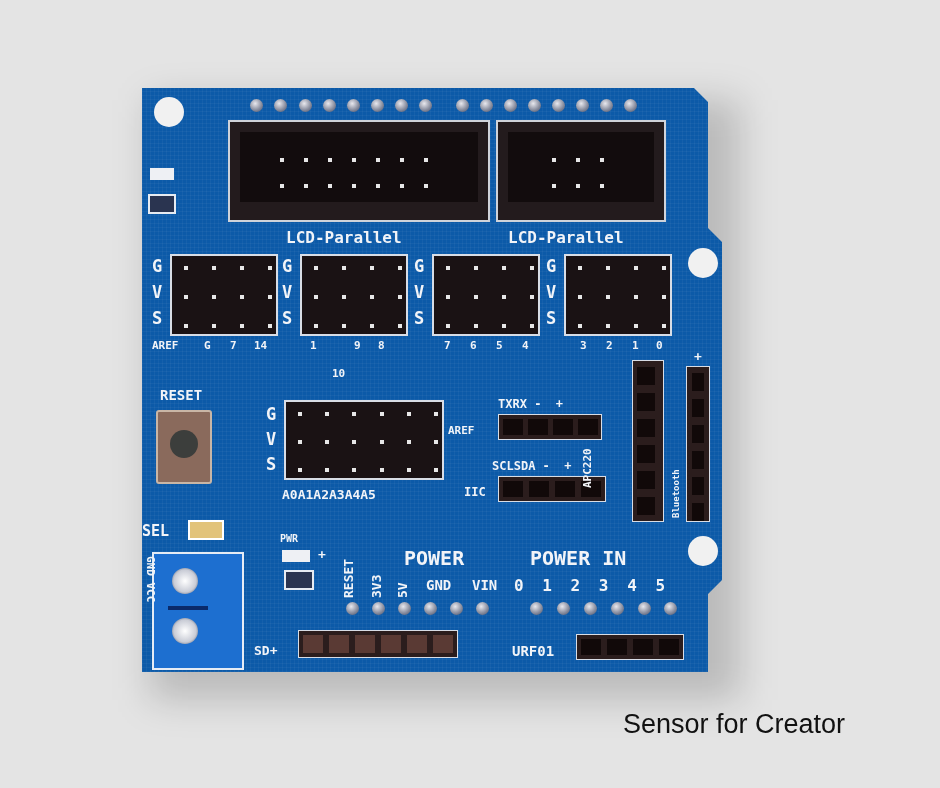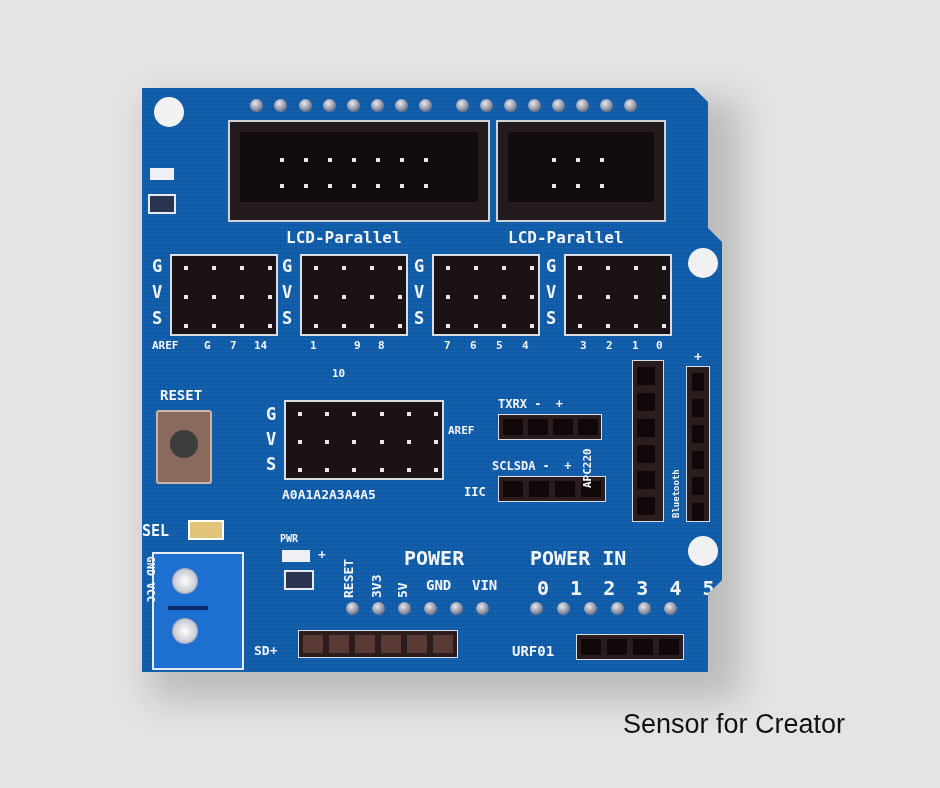--- a/index.html
+++ b/index.html
@@ -289,21 +289,21 @@
   <div>
     <div class="pad" style="left:204px;top:514px"></div>
       <div class="pad" style="left:230px;top:514px"></div>
       <div class="pad" style="left:256px;top:514px"></div>
       <div class="pad" style="left:282px;top:514px"></div>
       <div class="pad" style="left:308px;top:514px"></div>
       <div class="pad" style="left:334px;top:514px"></div>
   </div>
 
   <div class="silk" style="left:388px;top:460px;font-size:20px;">POWER IN</div>
-  <div class="silk" style="left:395px;top:490px;font-size:20px;word-spacing:9px;">
+  <div class="silk" style="left:372px;top:490px;font-size:16px;word-spacing:9px;">
     <span>0</span> <span>1</span> <span>2</span> <span>3</span> <span>4</span> <span>5</span>
   </div>
   <div>
     <div class="pad" style="left:388px;top:514px"></div>
       <div class="pad" style="left:415px;top:514px"></div>
       <div class="pad" style="left:442px;top:514px"></div>
       <div class="pad" style="left:469px;top:514px"></div>
       <div class="pad" style="left:496px;top:514px"></div>
       <div class="pad" style="left:522px;top:514px"></div>
   </div>

